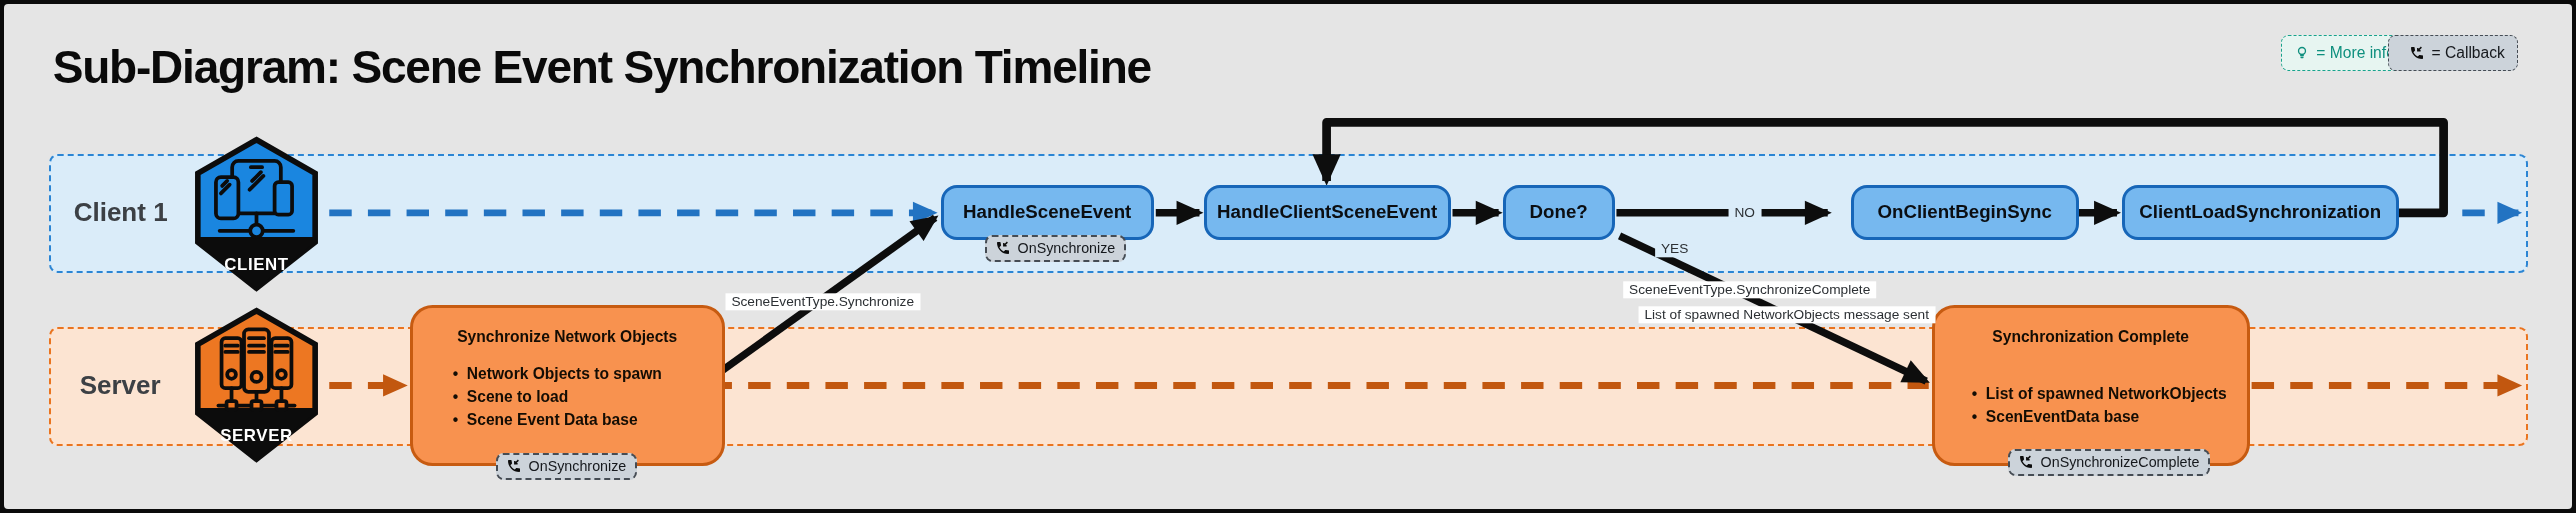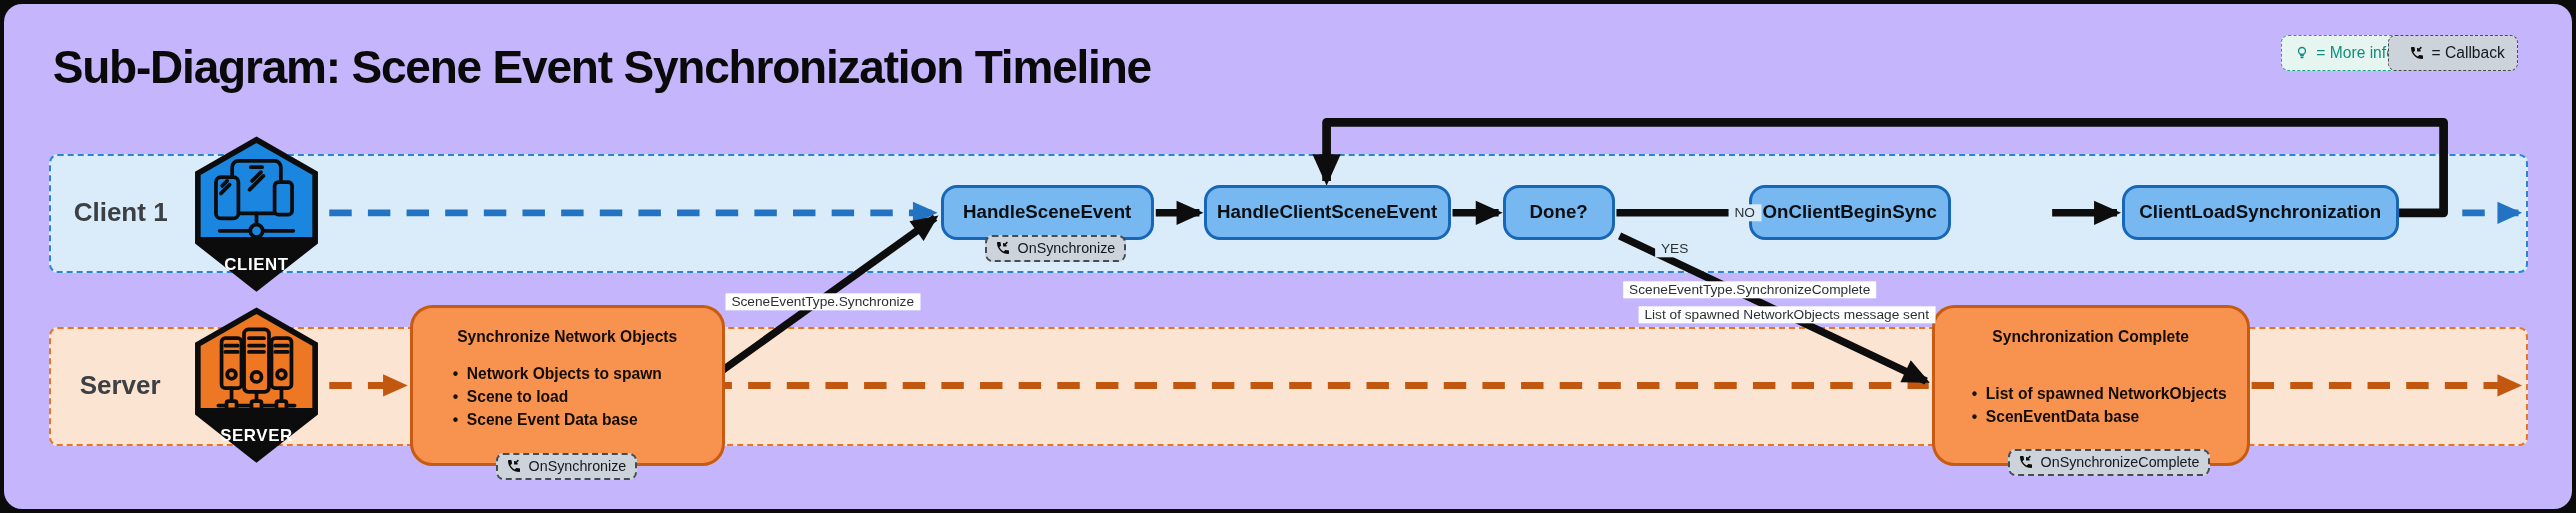--- a/index.html
+++ b/index.html
@@ -1,18 +1,18 @@
 <!DOCTYPE html>
 <html style="--client-box: #76b8ef; --client-border: #1766b8; --client-lane-bg: #daecf9; --client-lane-border: #2b85d4; --client-flow: #2273c2; --server-box: #f8924f; --server-border: #c75b11; --server-lane-bg: #fce4d2; --server-lane-border: #ea741f; --server-flow: #c2570f; --hex-client: #1a86e0; --hex-server: #ed7722; --teal-border: #18a38c; --teal-bg: #e7f5f1; --teal-text: #0e8f7e; --badge-bg: #ccd3da; --badge-border: #454c54;font-size:10px"><head>
 <meta charset="utf-8">
 <style>
   html,body{margin:0;padding:0;background:#000;}
   .frame{position:relative;width:2576px;height:513px;background:#0b0b0b;overflow:hidden;
          font-family:"Liberation Sans","DejaVu Sans",sans-serif;}
-  .canvas{position:absolute;inset:3.7px;background:#c4b5fd;border-radius:18px;}
+  .canvas{position:absolute;inset:3.7px;background:#e5e5e5;border-radius:4px;}
 
   
   .title{position:absolute;left:49px;top:36px;font-size:46px;font-weight:bold;
          letter-spacing:-1.2px;color:#0a0a0a;white-space:nowrap;}
 
   
   .legend-badge{position:absolute;top:31px;height:36px;display:inline-flex;align-items:center;
         gap:6.2px;padding:0 12.5px;border-radius:7.5px;font-size:15.6px;white-space:nowrap;box-sizing:border-box;}
   .legend-info{right:164px;background:var(--teal-bg);border:1.9px dashed var(--teal-border);color:var(--teal-text);}
   .legend-callback{right:54px;background:var(--badge-bg);border:1.9px dashed var(--badge-border);color:#16191d;padding-left:20px;}
@@ -173,21 +173,21 @@
         <rect x="103" y="151" width="16" height="13" rx="3" fill="var(--hex-server)"></rect>
         <rect x="143" y="151" width="16" height="13" rx="3" fill="var(--hex-server)"></rect>
       </g>
       <text x="111" y="214" text-anchor="middle" font-size="27" font-weight="bold" fill="#ffffff" letter-spacing="1">SERVER</text>
     </svg>
   </div>
 
   <div class="node-blue" style="left:937px;width:213px;">HandleSceneEvent</div>
   <div class="node-blue" style="left:1200px;width:247px;">HandleClientSceneEvent</div>
   <div class="node-blue" style="left:1499px;width:112px;">Done?</div>
-  <div class="node-blue" style="left:1745px;width:202px;">OnClientBeginSync</div>
+  <div class="node-blue" style="left:1847px;width:228px;">OnClientBeginSync</div>
   <div class="node-blue" style="left:2118px;width:277px;">ClientLoadSynchronization</div>
 
 
   <div class="box-orange" style="left:406px;width:315px;">
     <div class="bx-title" style="margin-top:20px;">Synchronize Network Objects</div>
     <div class="bx-bullets" style="margin:16px 6px 0 40px;">
       <div class="bullet">Network Objects to spawn</div>
       <div class="bullet">Scene to load</div>
       <div class="bullet">Scene Event Data base</div>
     </div>

